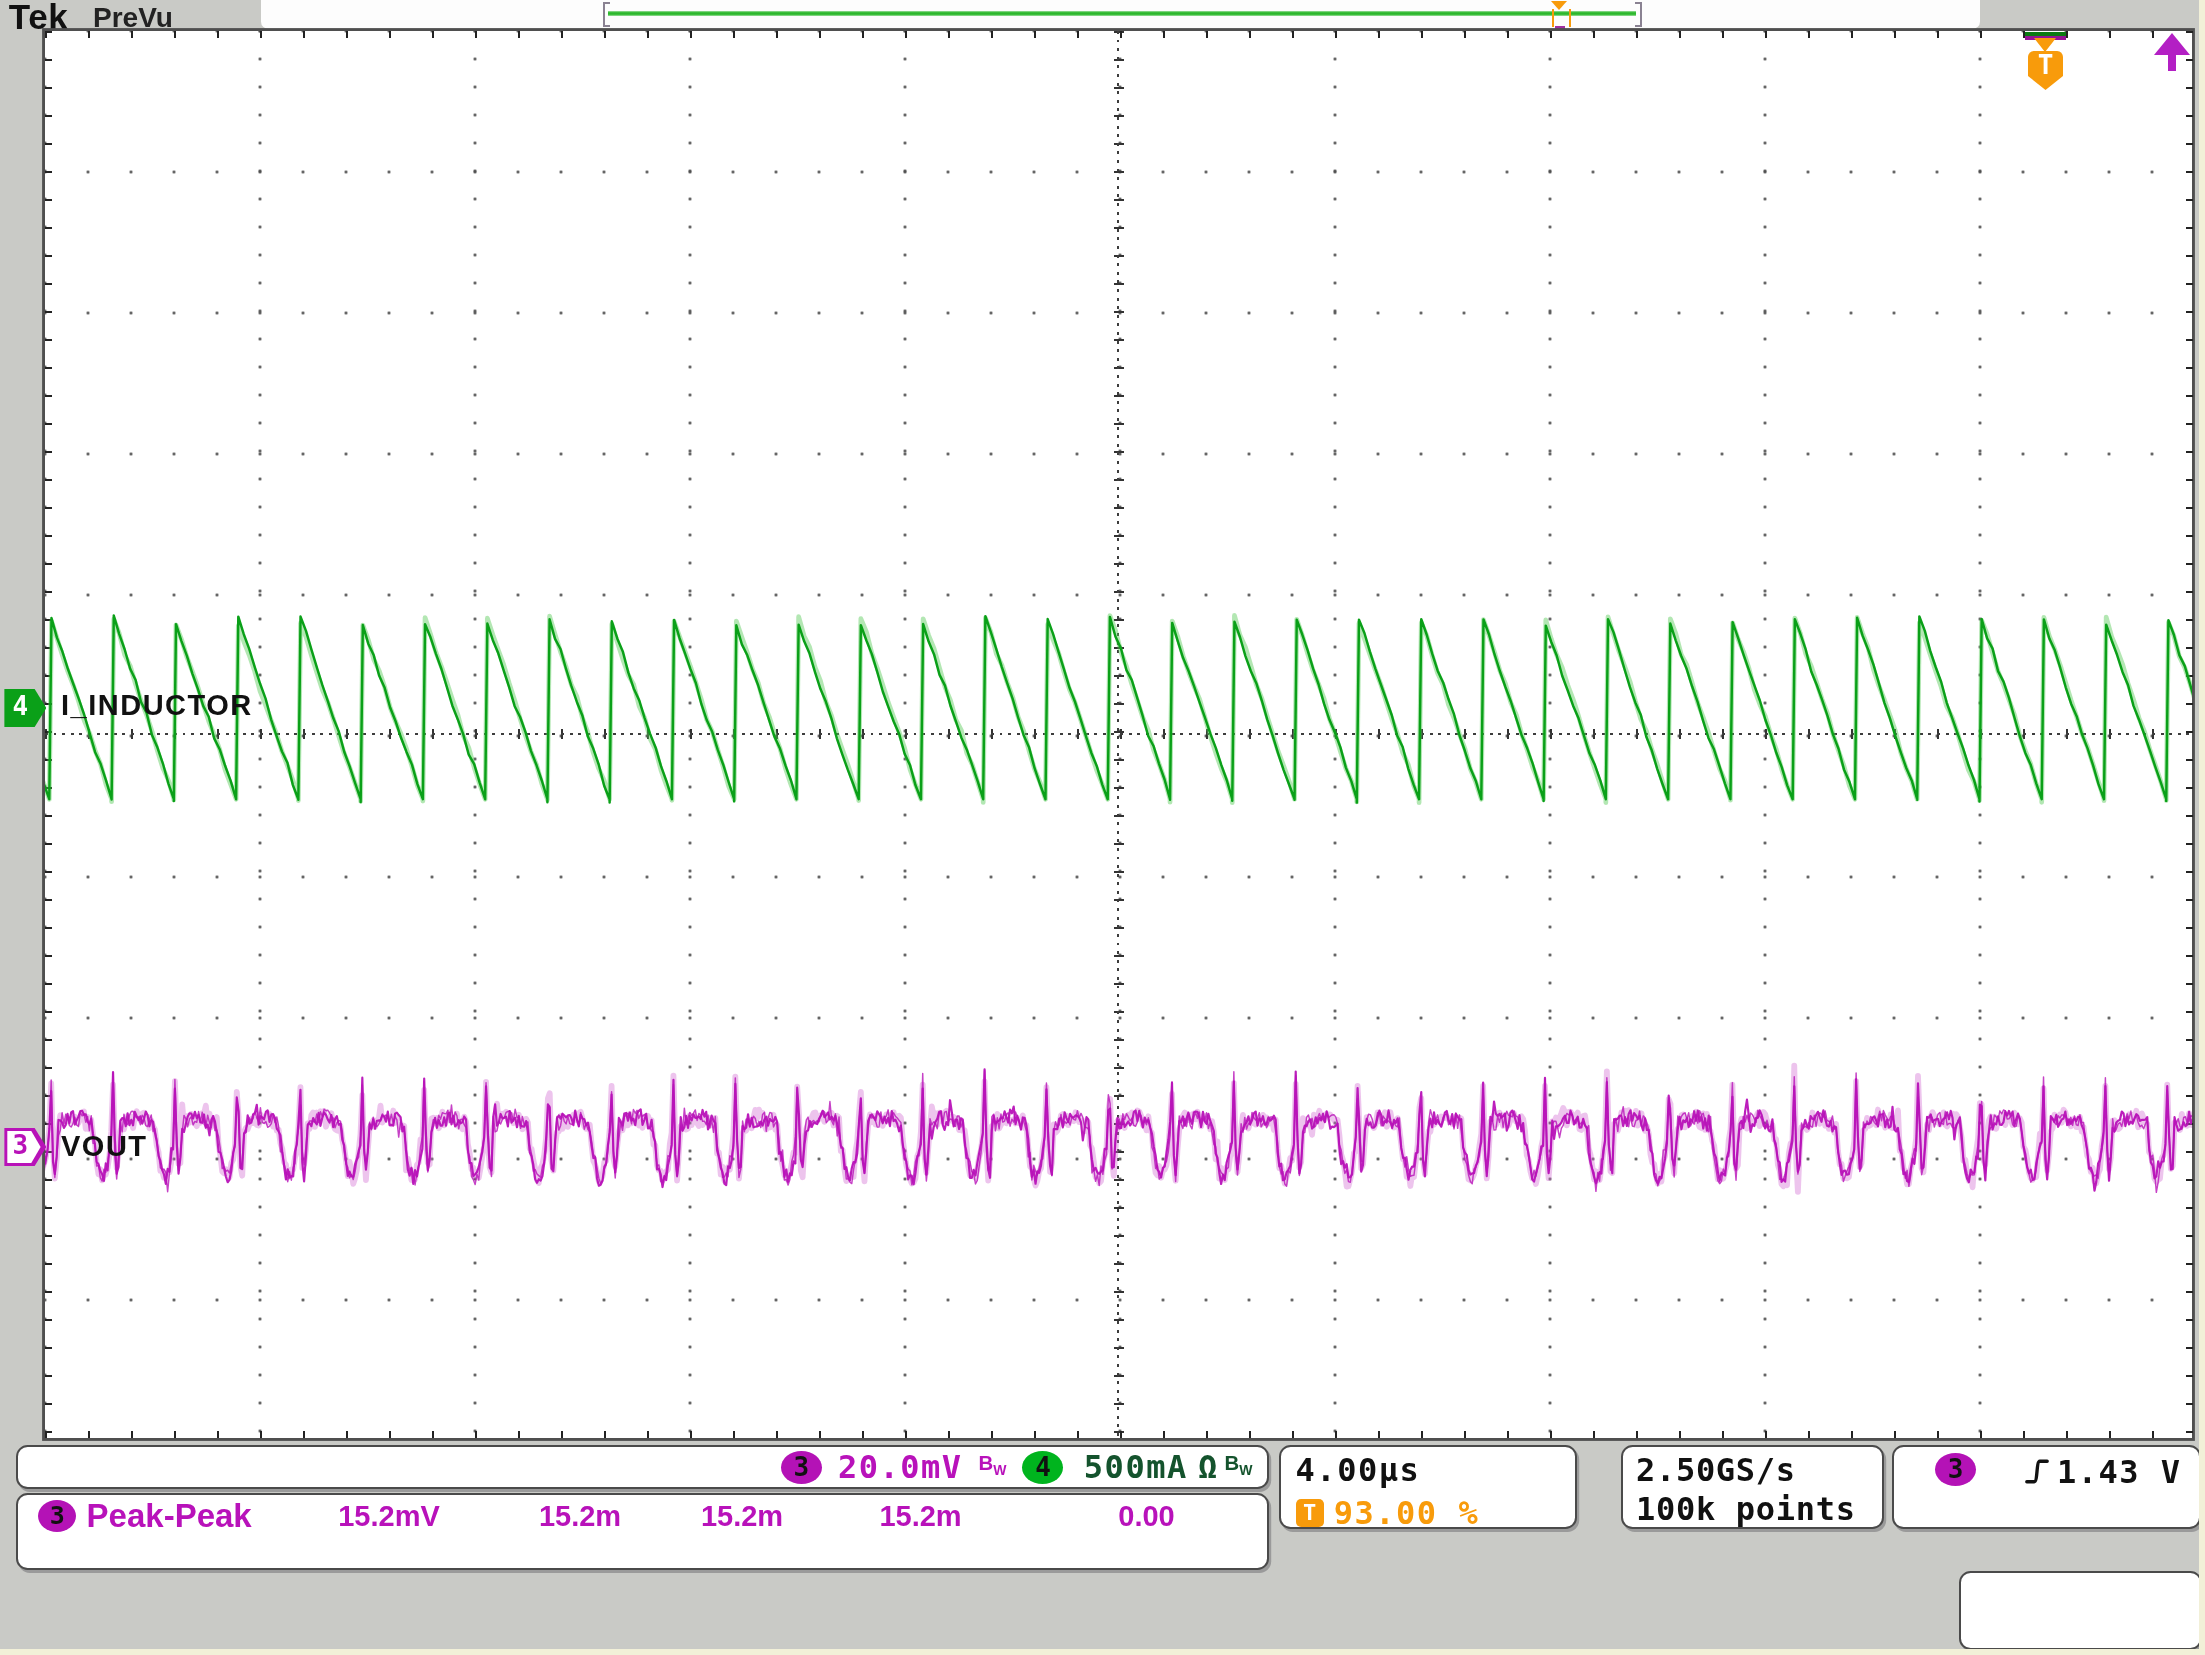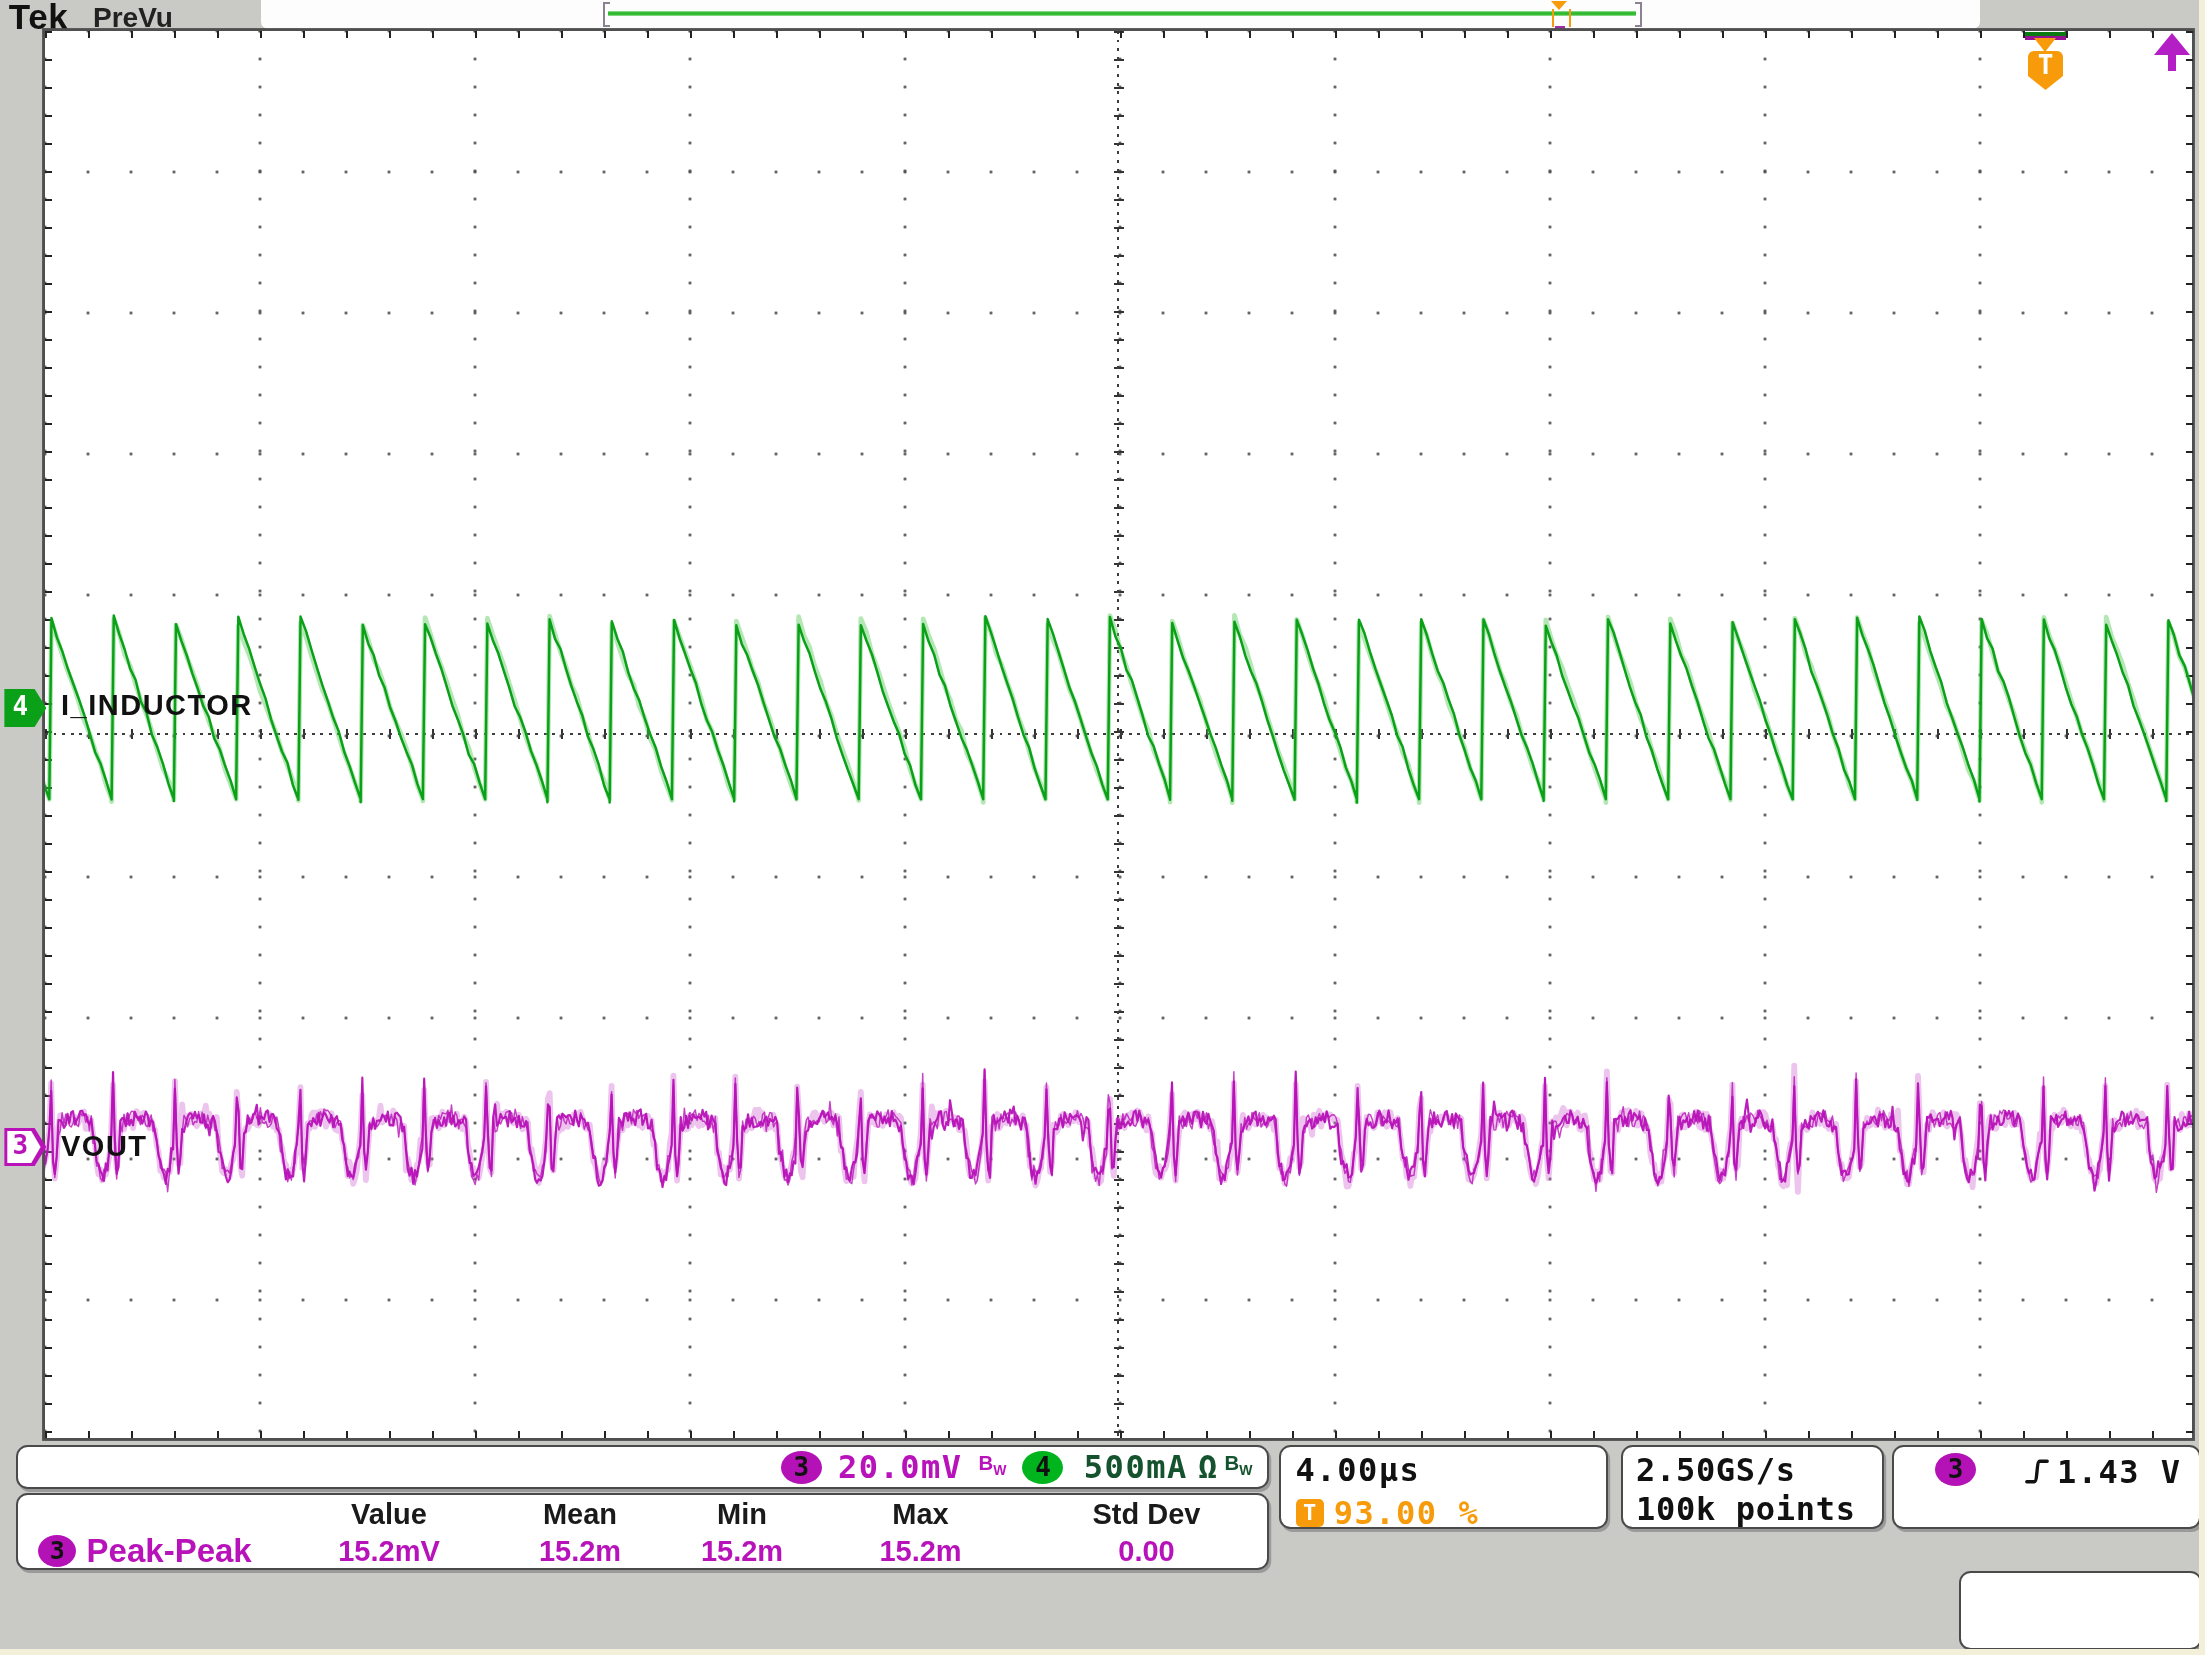--- a/index.html
+++ b/index.html
@@ -96,21 +96,21 @@
   .badge.c4{background:#00b41e;}
   .bw{font-weight:bold;font-size:20.4px;line-height:22px;}
   .bw sub{font-size:14px;}
 
   .readout-bar{left:16px;top:1445px;width:1253px;height:44px;
     display:flex;align-items:center;justify-content:flex-end;gap:16px;padding-right:14.6px;box-sizing:border-box;}
   .readout-bar .scale{font-size:32px;letter-spacing:1.5px;}
   .m-text{color:#b812ba;}
   .g-text{color:#14532d;}
 
-  .horiz-box{left:1279px;top:1445px;width:329px;height:84px;padding:4.4px 0 0 14.6px;box-sizing:border-box;}
+  .horiz-box{left:1279px;top:1445px;width:298px;height:84px;padding:4.4px 0 0 14.6px;box-sizing:border-box;}
   .horiz-box .tb{font-size:32px;color:#111;letter-spacing:1.5px;}
   .horiz-box .row2{display:flex;align-items:center;gap:10.2px;margin-top:4.4px;}
   .t-square{width:28px;height:28px;border-radius:5.1px;background:#f89b0b;color:#fff;
     display:flex;align-items:center;justify-content:center;
     font-size:22px;font-weight:bold;font-family:"DejaVu Sans Mono",monospace;flex:none;}
   .o-text{color:#f89b0b;font-size:32px;letter-spacing:1.5px;}
 
   .acq-box{left:1621px;top:1445px;width:263px;height:84px;padding:4.4px 0 0 13px;box-sizing:border-box;
     font-size:32px;color:#111;line-height:39px;letter-spacing:0.7px;}
 
@@ -225,28 +225,20 @@
   <span class="badge c3">3</span>
   <span class="slope">
     <svg width="26" height="31" viewBox="0 0 28 32">
         <path d="M3 27 H11 C15 27 13 5 17 5 H25" fill="none" stroke="#111" stroke-width="3.6" stroke-linecap="round"></path>
       </svg>
   </span>
   <span class="lvl mono">1.43 V</span>
 </div>
 
 <div class="abs box meas-box">
-  <div class="meas-grid meas-head">
-    <div class="cell"></div>
-    <div class="cell">Value</div>
-    <div class="cell">Mean</div>
-    <div class="cell">Min</div>
-    <div class="cell">Max</div>
-    <div class="cell">Std Dev</div>
-  </div>
   <div class="meas-grid meas-row">
     <div class="cell name-cell">
       <span class="badge c3">3</span>
       <span class="name">Peak-Peak</span>
     </div>
     <div class="cell">15.2mV</div>
     <div class="cell">15.2m</div>
     <div class="cell">15.2m</div>
     <div class="cell">15.2m</div>
     <div class="cell">0.00</div>

